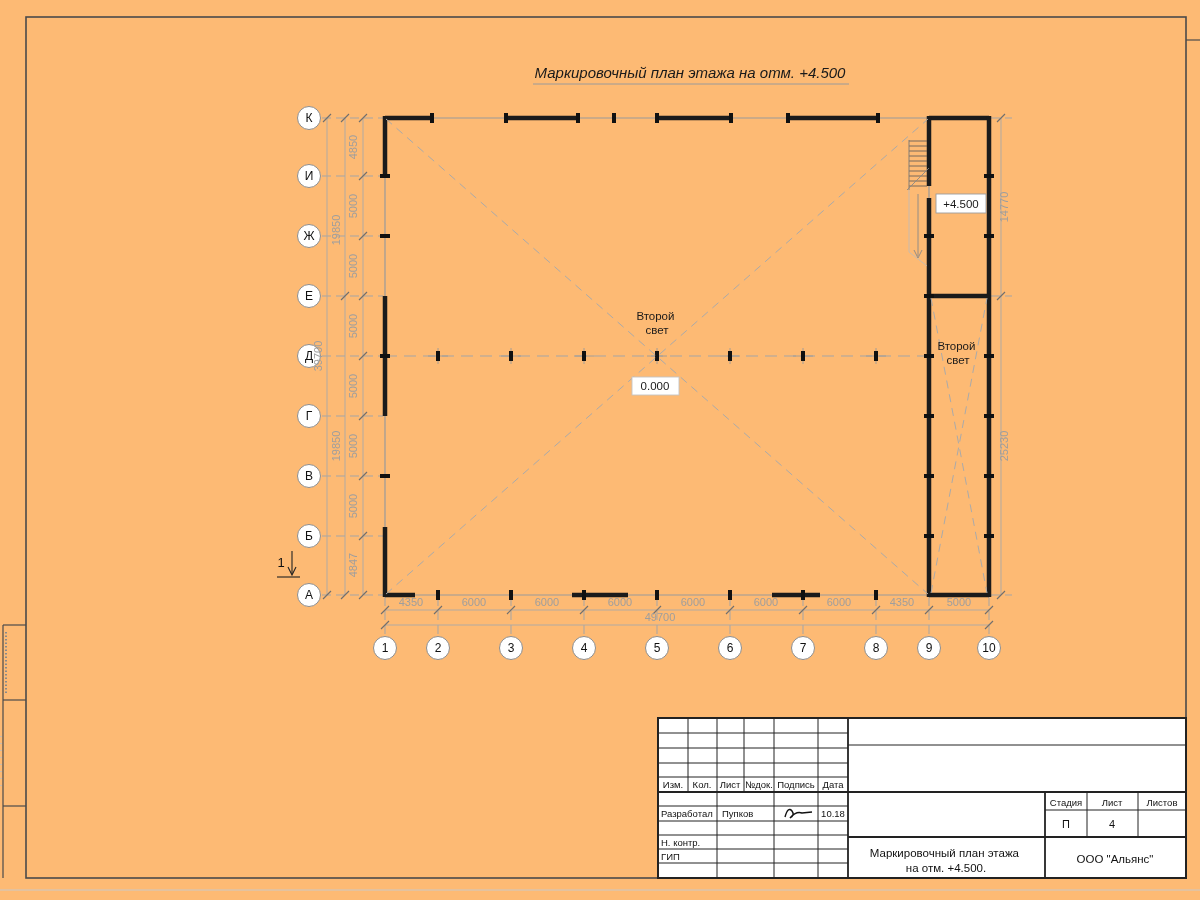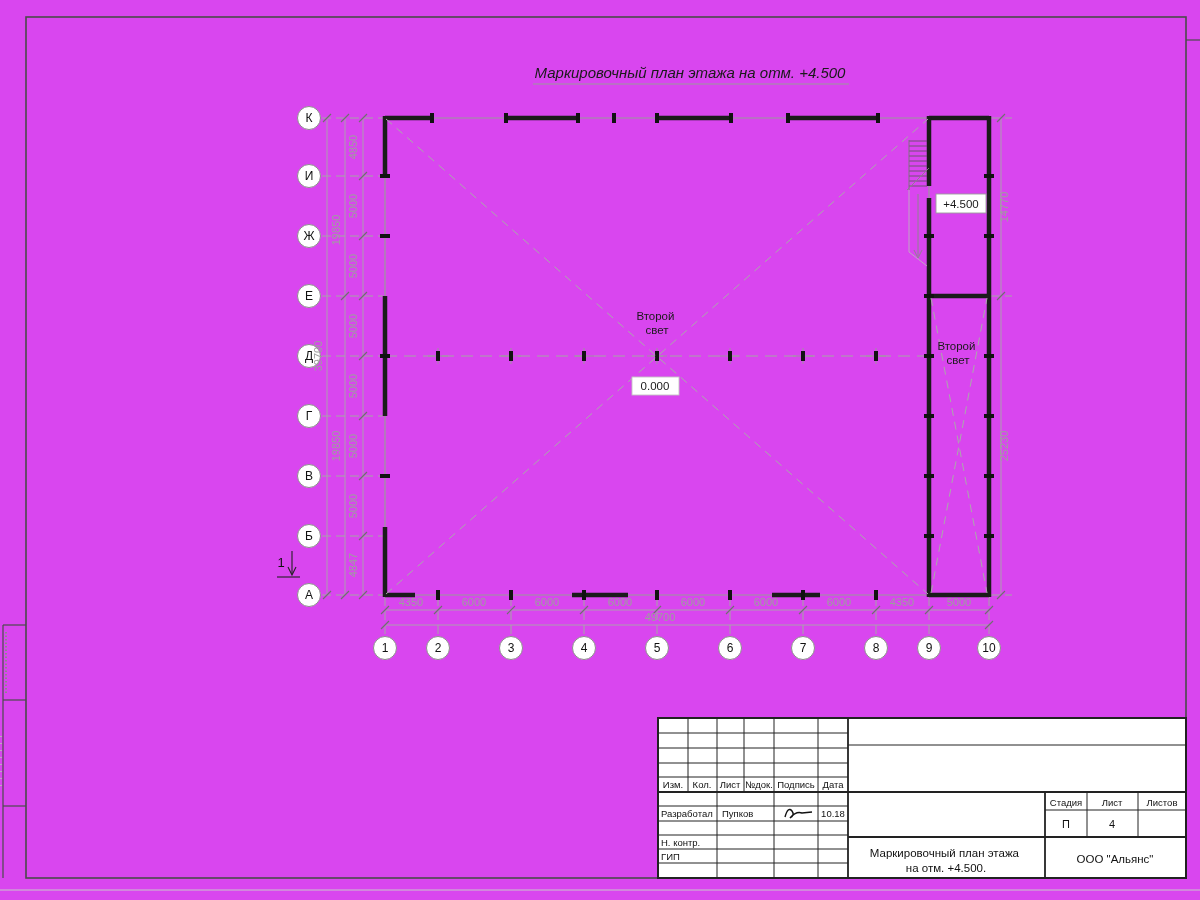--- a/index.html
+++ b/index.html
@@ -1,17 +1,17 @@
 <!DOCTYPE html>
 <html><head>
 <meta charset="utf-8">
 <style>
   html,body{margin:0;padding:0;background:#fff;}
   body{font-family:"Liberation Sans", sans-serif;}
-  .sheet{position:relative;width:1200px;height:900px;background:#d946ef;overflow:hidden;}
+  .sheet{position:relative;width:1200px;height:900px;background:#fdba74;overflow:hidden;}
   svg{display:block;}
   text{font-family:"Liberation Sans", sans-serif;}
   .dim{fill:#9e9e9e;font-size:11px;}
   .axis-label{fill:#111;font-size:12px;}
   .plan-note{fill:#1a1a1a;font-size:11.5px;}
   .tb-small{fill:#111;font-size:9.5px;}
   .tb-med{fill:#111;font-size:11px;}
   .tb-big{fill:#111;font-size:11.5px;}
   .main-title{fill:#1a1a1a;font-size:15px;font-style:italic;}
 </style>

